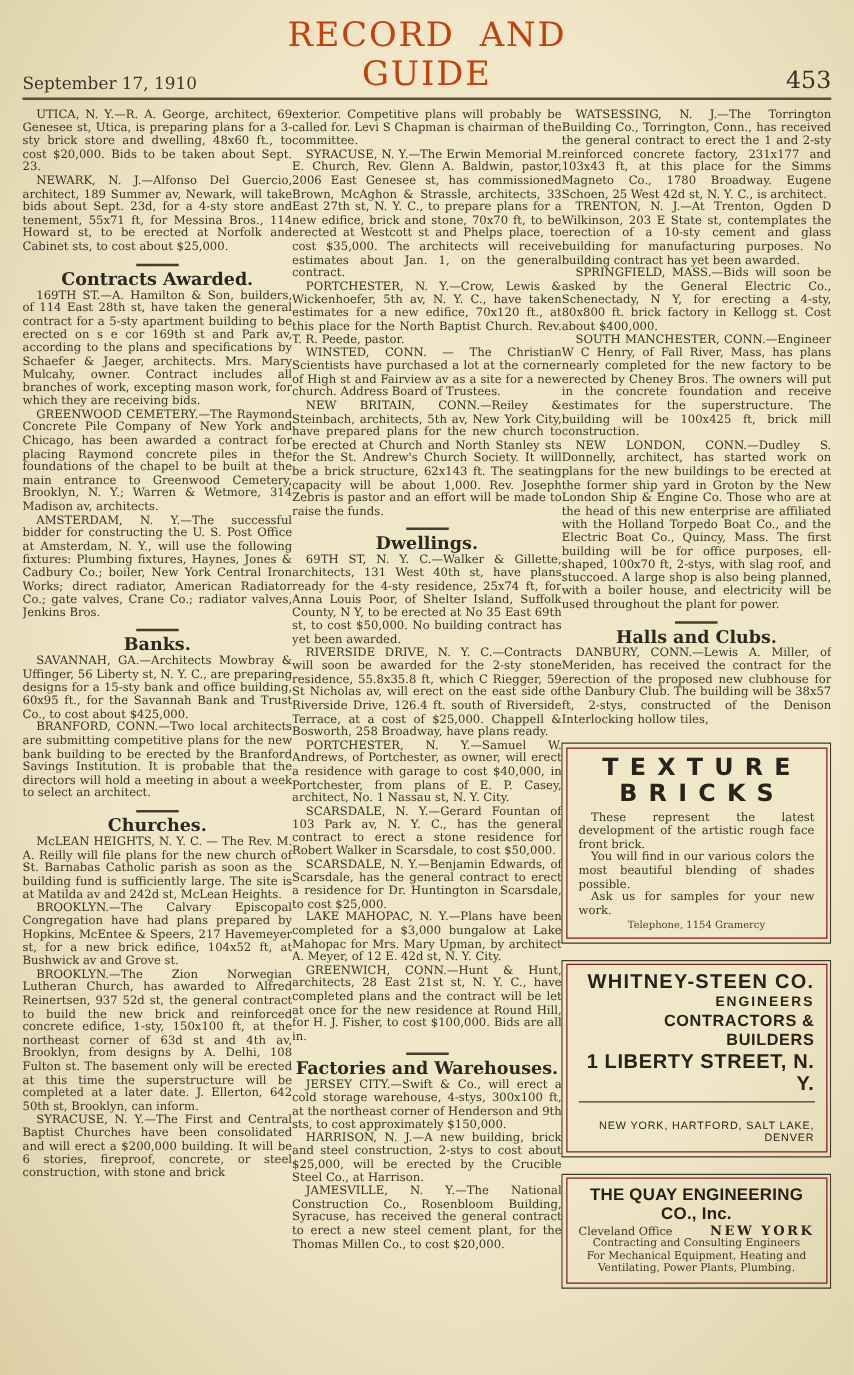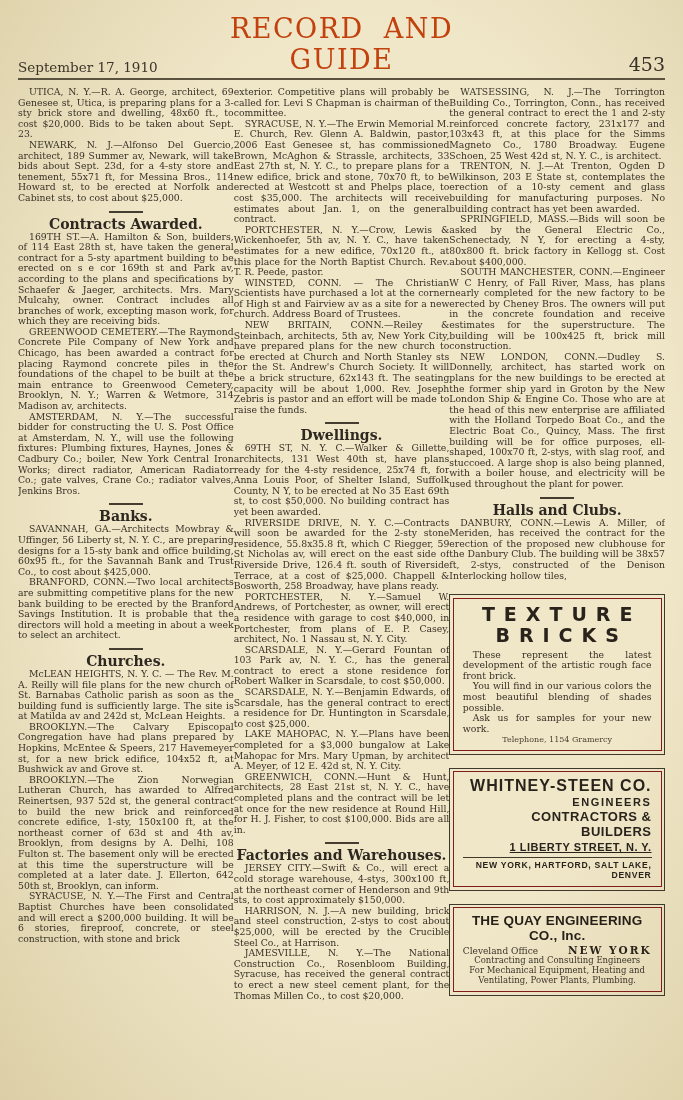--- a/index.html
+++ b/index.html
@@ -41,23 +41,23 @@
   .tb-company { text-align: center; font-family: "Liberation Sans", sans-serif; font-weight: bold;
     font-size: 15px; letter-spacing: 0.5px; margin-top: 4px; color: #251f17; }
   .tb-address { text-align: center; font-family: "Liberation Sans", sans-serif; font-weight: bold;
     font-size: 10.5px; letter-spacing: 2.4px; margin-top: 1px; color: #29231b; }
   .tb-phone { text-align: center; font-size: 8px; color: #4a4232; margin-top: 1px; }
 
   .ws .ad-in { text-align: right; font-family: "Liberation Sans", sans-serif; color: #29231b; }
   .ws-company { font-weight: bold; font-size: 16px; letter-spacing: 1px; }
   .ws-line2 { font-weight: bold; font-size: 11px; letter-spacing: 1.6px; margin-top: 1px; }
   .ws-line3 { font-weight: bold; font-size: 13px; letter-spacing: 0.5px; margin-top: 1px; }
-  .ws-address { font-weight: bold; font-size: 11px; letter-spacing: 0.5px; margin-top: 2px; text-decoration: underline; }
-  .ws-cities { font-weight: bold; font-size: 8.6px; letter-spacing: 0.7px;
-    border-top: 1px solid #3f382c; margin-top: 4px; padding-top: 2px; }
+  .ws-address { font-weight: bold; font-size: 16px; letter-spacing: 0.5px; margin-top: 2px; }
+  .ws-cities { font-weight: normal; font-size: 8.6px; letter-spacing: 0.7px;
+    border-top: 1px solid #3f382c; margin-top: 4px; padding-top: 13px; }
 
   .quay-company { text-align: center; font-family: "Liberation Sans", sans-serif; font-weight: bold;
     font-size: 13.5px; letter-spacing: 0.2px; color: #251f17; }
   .quay-row { display: flex; justify-content: space-between; align-items: baseline; margin-top: 1px; text-align: center; }
   .quay-office { font-size: 9px; color: #3c352a; }
   .quay-ny { font-weight: bold; font-size: 10.5px; letter-spacing: 2px; color: #2b251d; }
   .quay-line { text-align: center; font-size: 8.5px; line-height: 9.6px; color: #3c352a; }
 </style>
 </head>
 <body>

